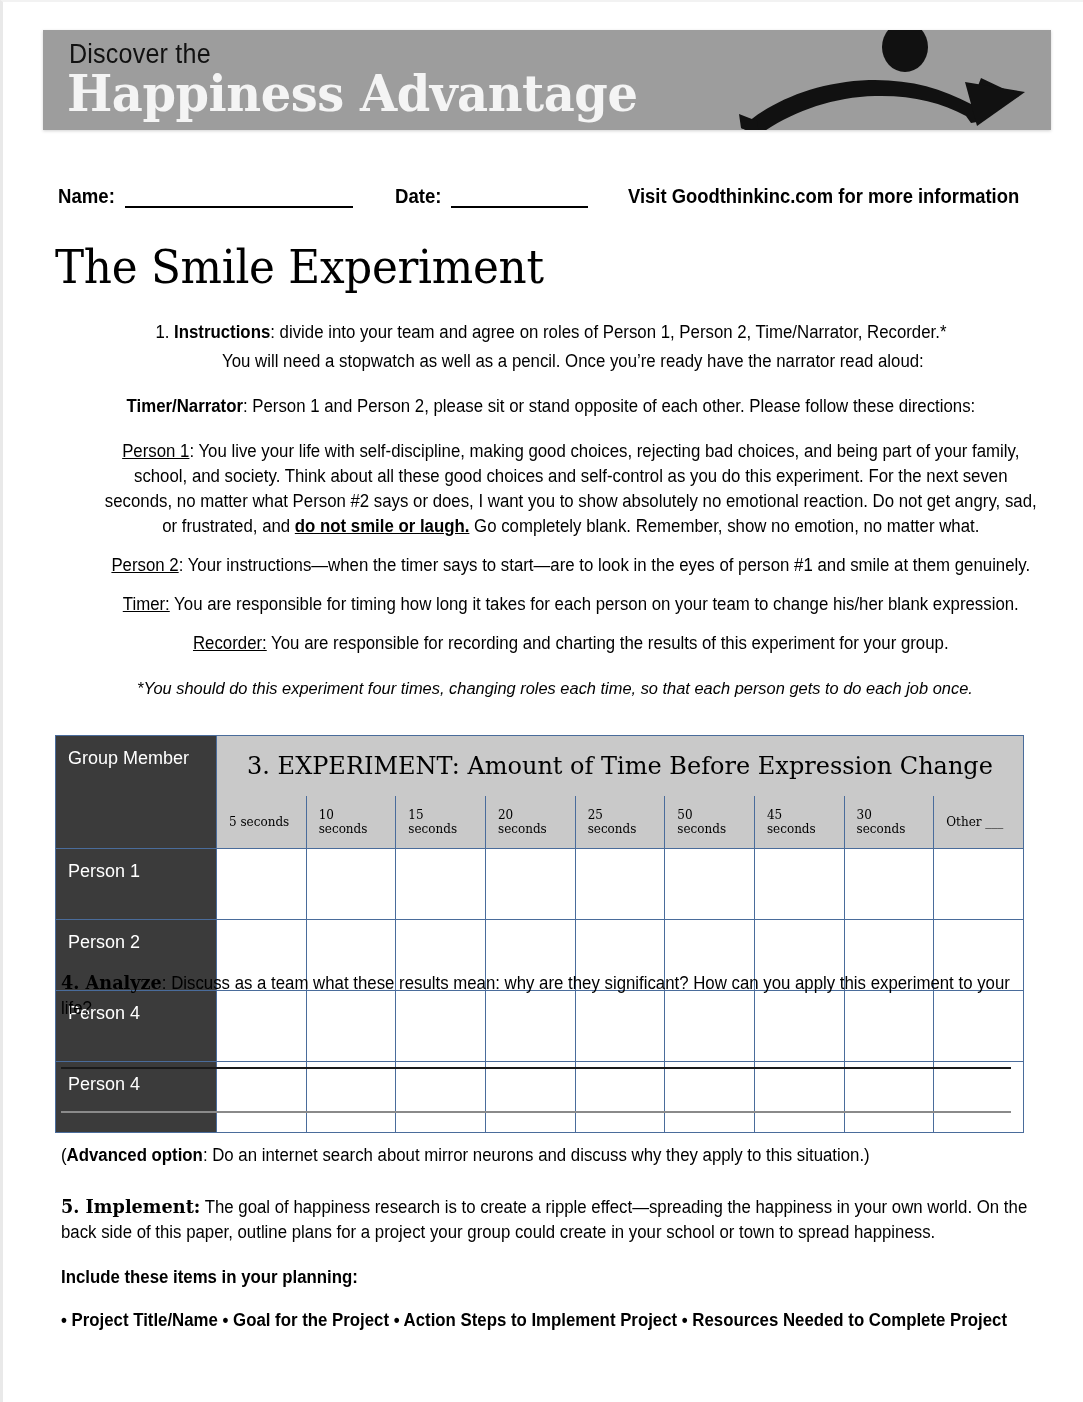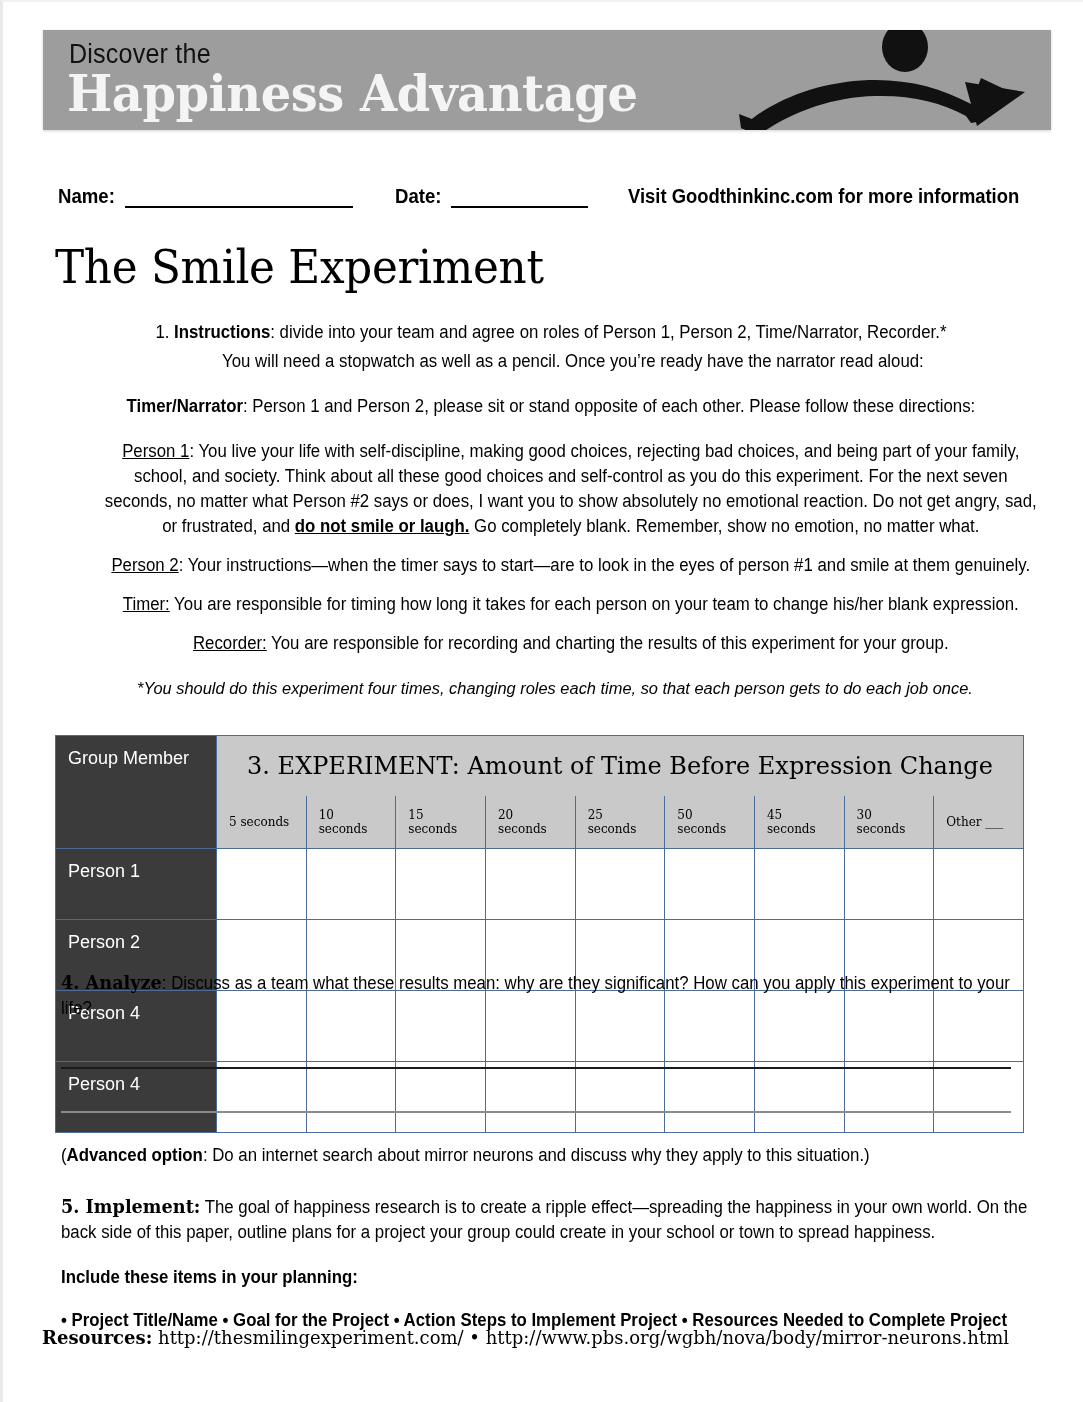--- a/index.html
+++ b/index.html
@@ -426,17 +426,14 @@
 
     <div class="spacer-18"></div>
 
     <p class="bold-line">Include these items in your planning:</p>
 
     <div class="spacer-22"></div>
 
     <p class="bullets">• Project Title/Name • Goal for the Project • Action Steps to Implement Project • Resources Needed to Complete Project</p>
   </div>
 
-  <div class="footer">
-    <span class="lbl">Resources:</span><span class="urls"> http://thesmilingexperiment.com/ • http://www.pbs.org/wgbh/nova/body/mirror-neurons.html</span>
-  </div>
 
 </div>
 
 </body></html>

